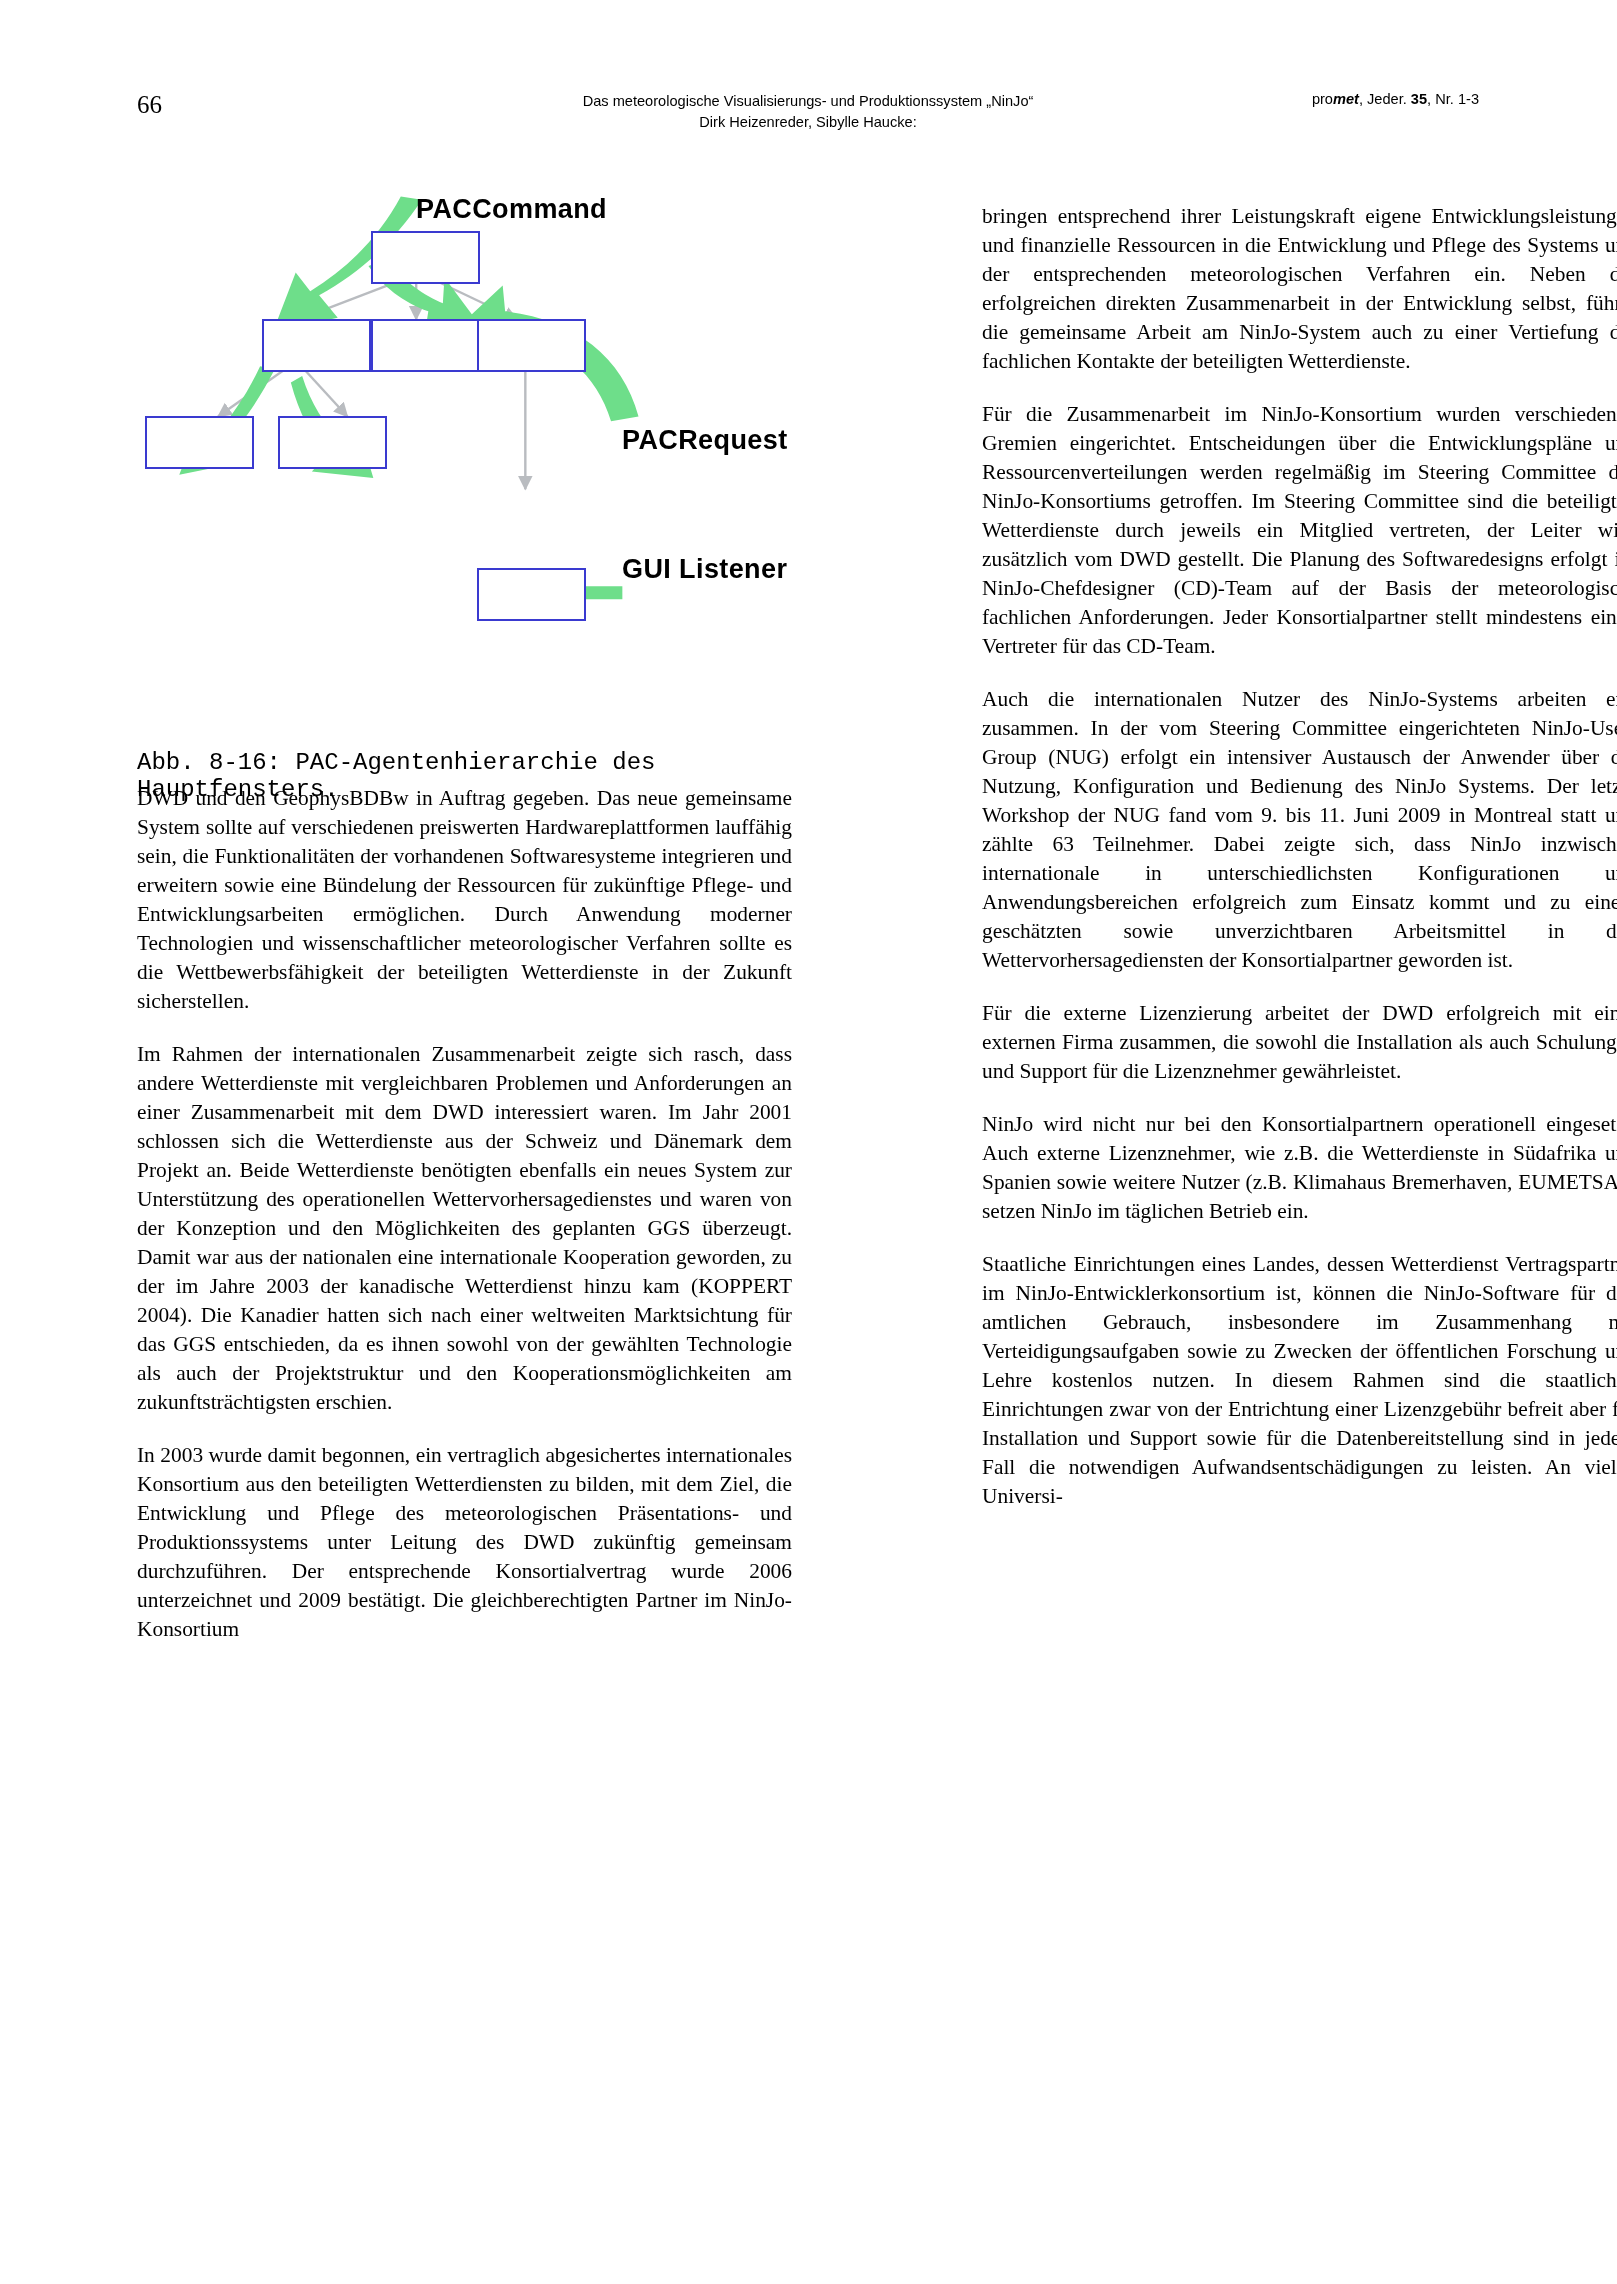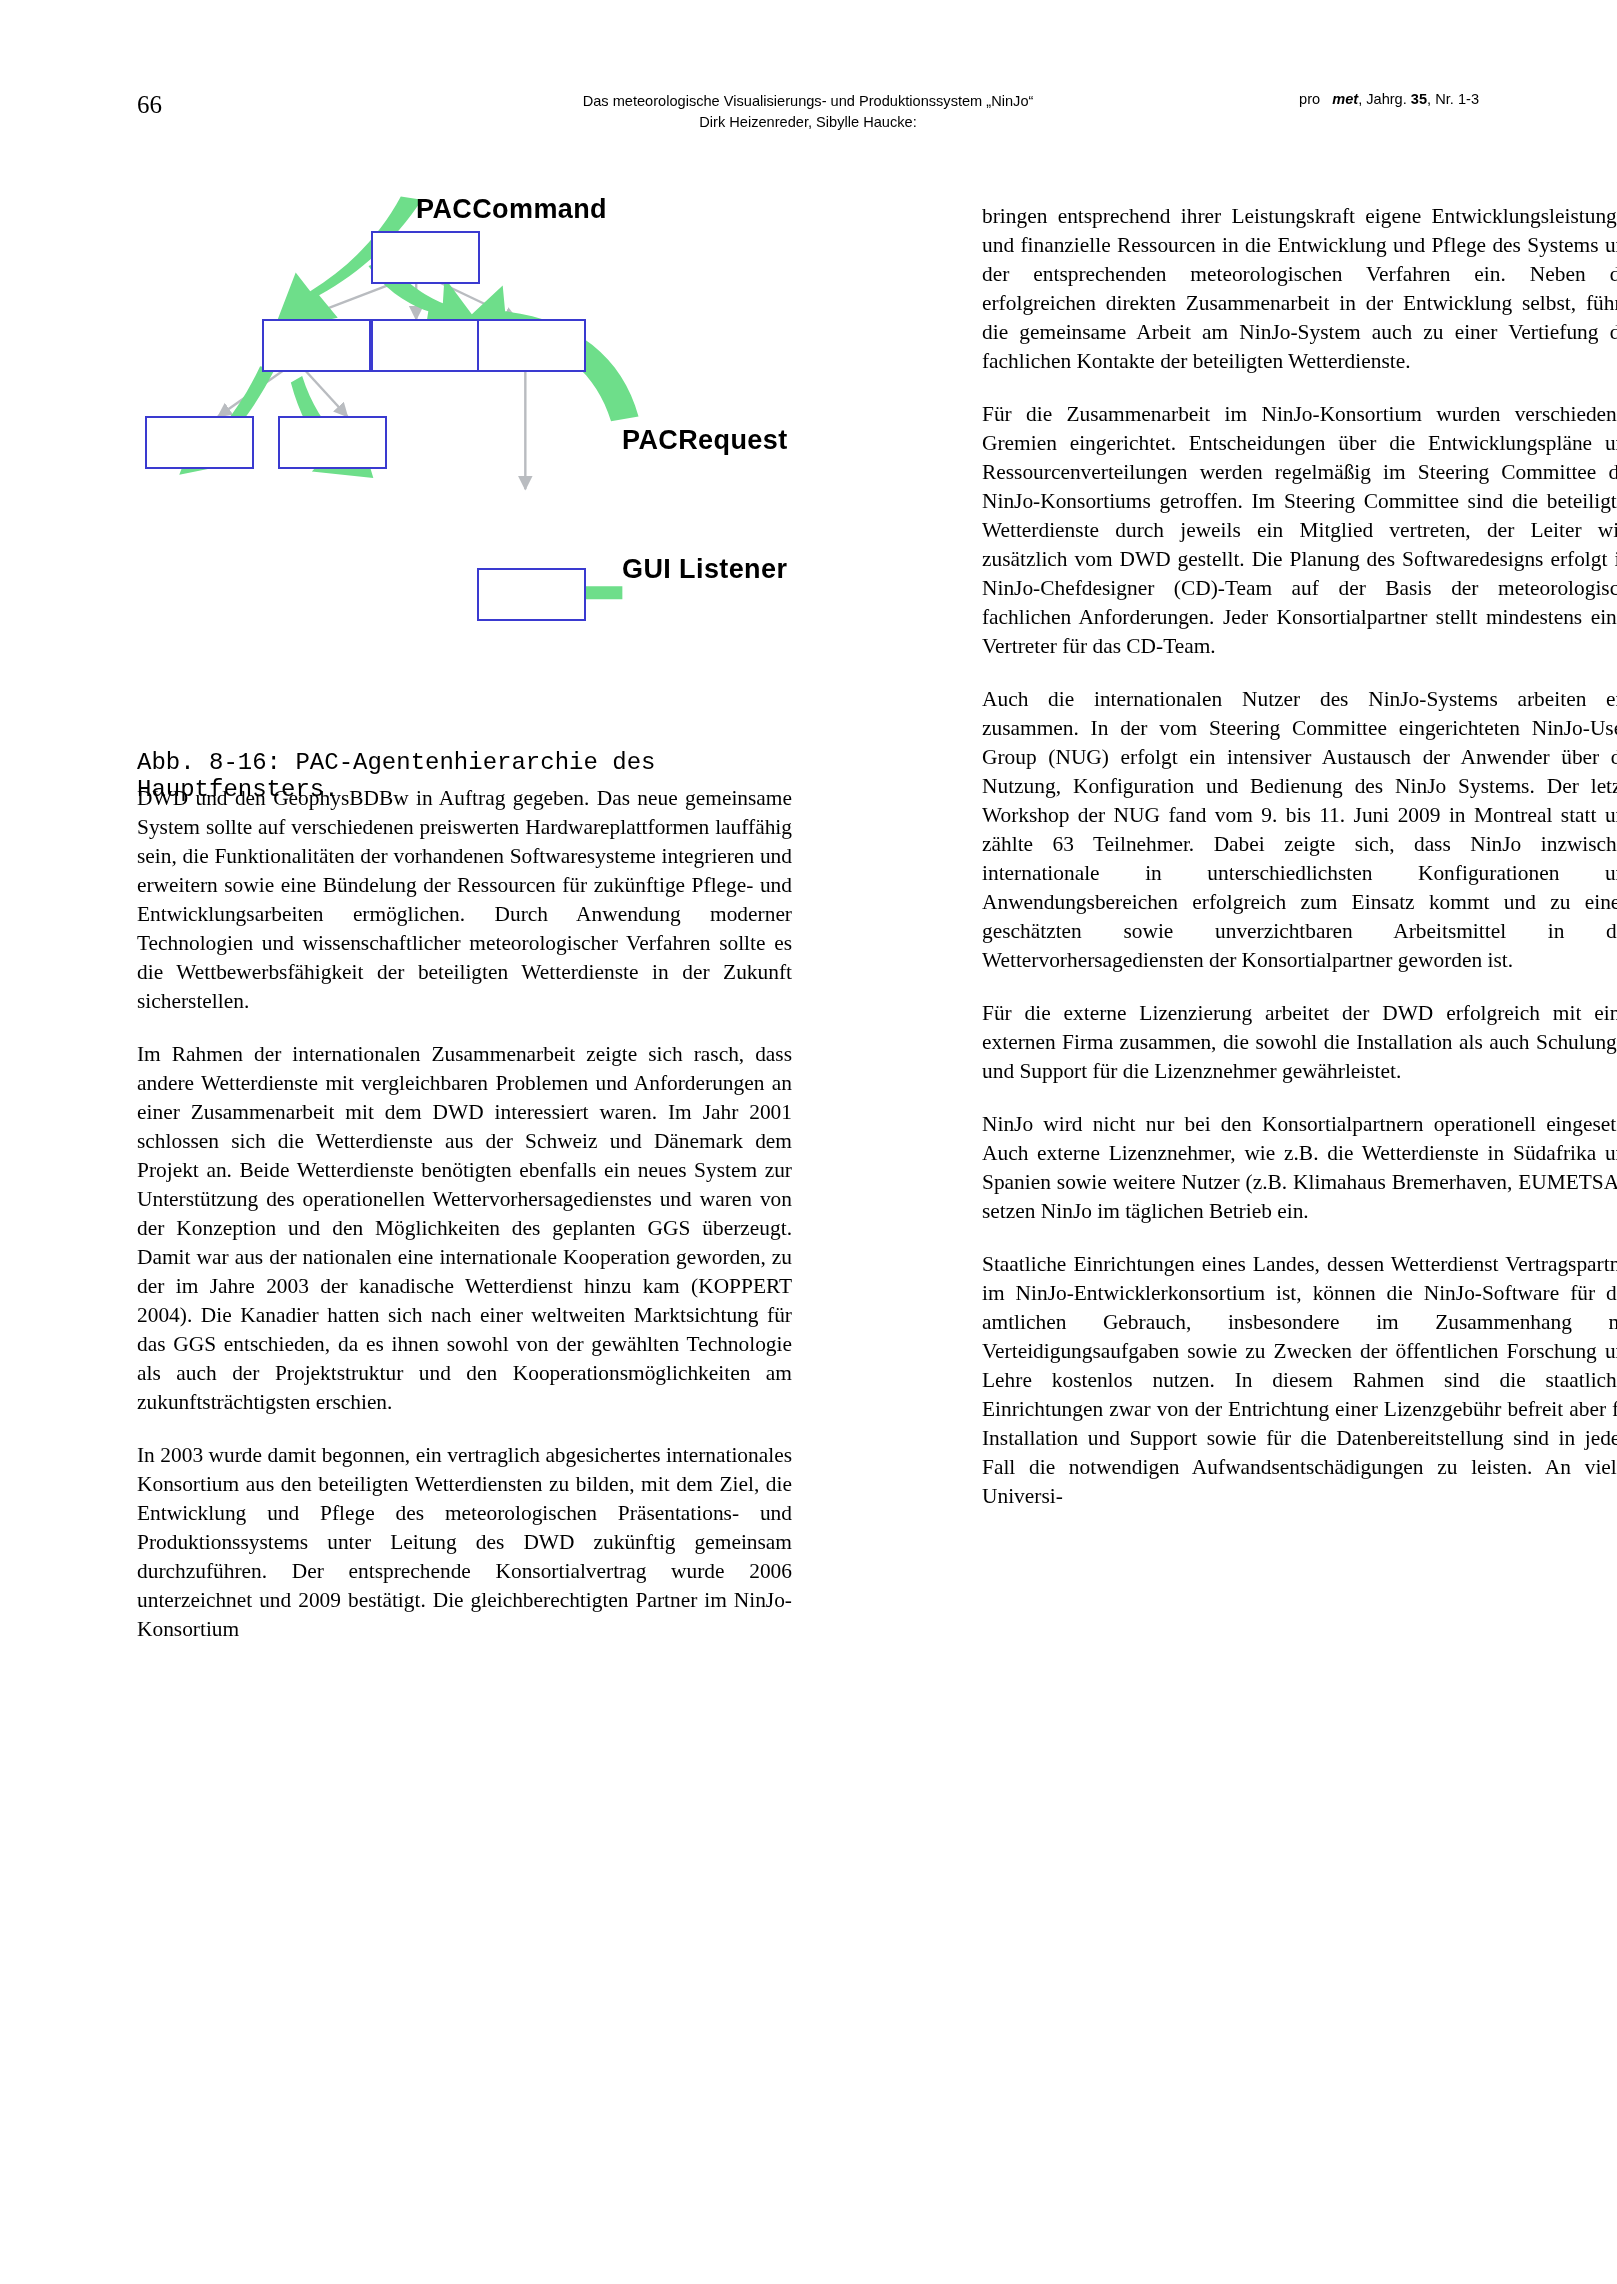--- a/index.html
+++ b/index.html
@@ -50,21 +50,21 @@
   }
   .header .right {
     position: absolute;
     right: 0;
     top: 0;
     font-family: "Liberation Sans", sans-serif;
     font-size: 14.6px;
     white-space: nowrap;
   }
   .header .right .b { font-weight: bold; }
-  .header .right .i { font-style: italic; font-weight: bold; padding-left: 12px; }
+  .header .right .i { font-style: italic; font-weight: bold; }
 
   
   .col {
     position: absolute;
     width: 655px;
     text-align: justify;
     font-size: 21.4px;
     line-height: 29px;
     font-family: "Liberation Serif", serif;
   }
@@ -120,21 +120,21 @@
 <body>
 
 <div class="page">
 
   <div class="header">
     <div class="pageno">66</div>
     <div class="center">
       <div>Das meteorologische Visualisierungs- und Produktionssystem „NinJo“</div>
       <div>Dirk Heizenreder, Sibylle Haucke:</div>
     </div>
-    <div class="right"><span>pro</span><span class="i">met</span><span>, Jahrg. </span><span class="b">35</span><span>, Nr. 1-3</span></div>
+    <div class="right"><span>pro</span><span class="i">met</span><span>, Jeder. </span><span class="b">35</span><span>, Nr. 1-3</span></div>
   </div>
 
   <div class="figure">
 
     <svg class="fig-svg" viewBox="0 0 1000 700">
       <defs>
         <marker id="greyhead" markerWidth="7" markerHeight="7" refX="5.5" refY="3" orient="auto">
           <path d="M0,0 L6,3 L0,6 z" fill="#b9bcc0"></path>
         </marker>
       </defs>

